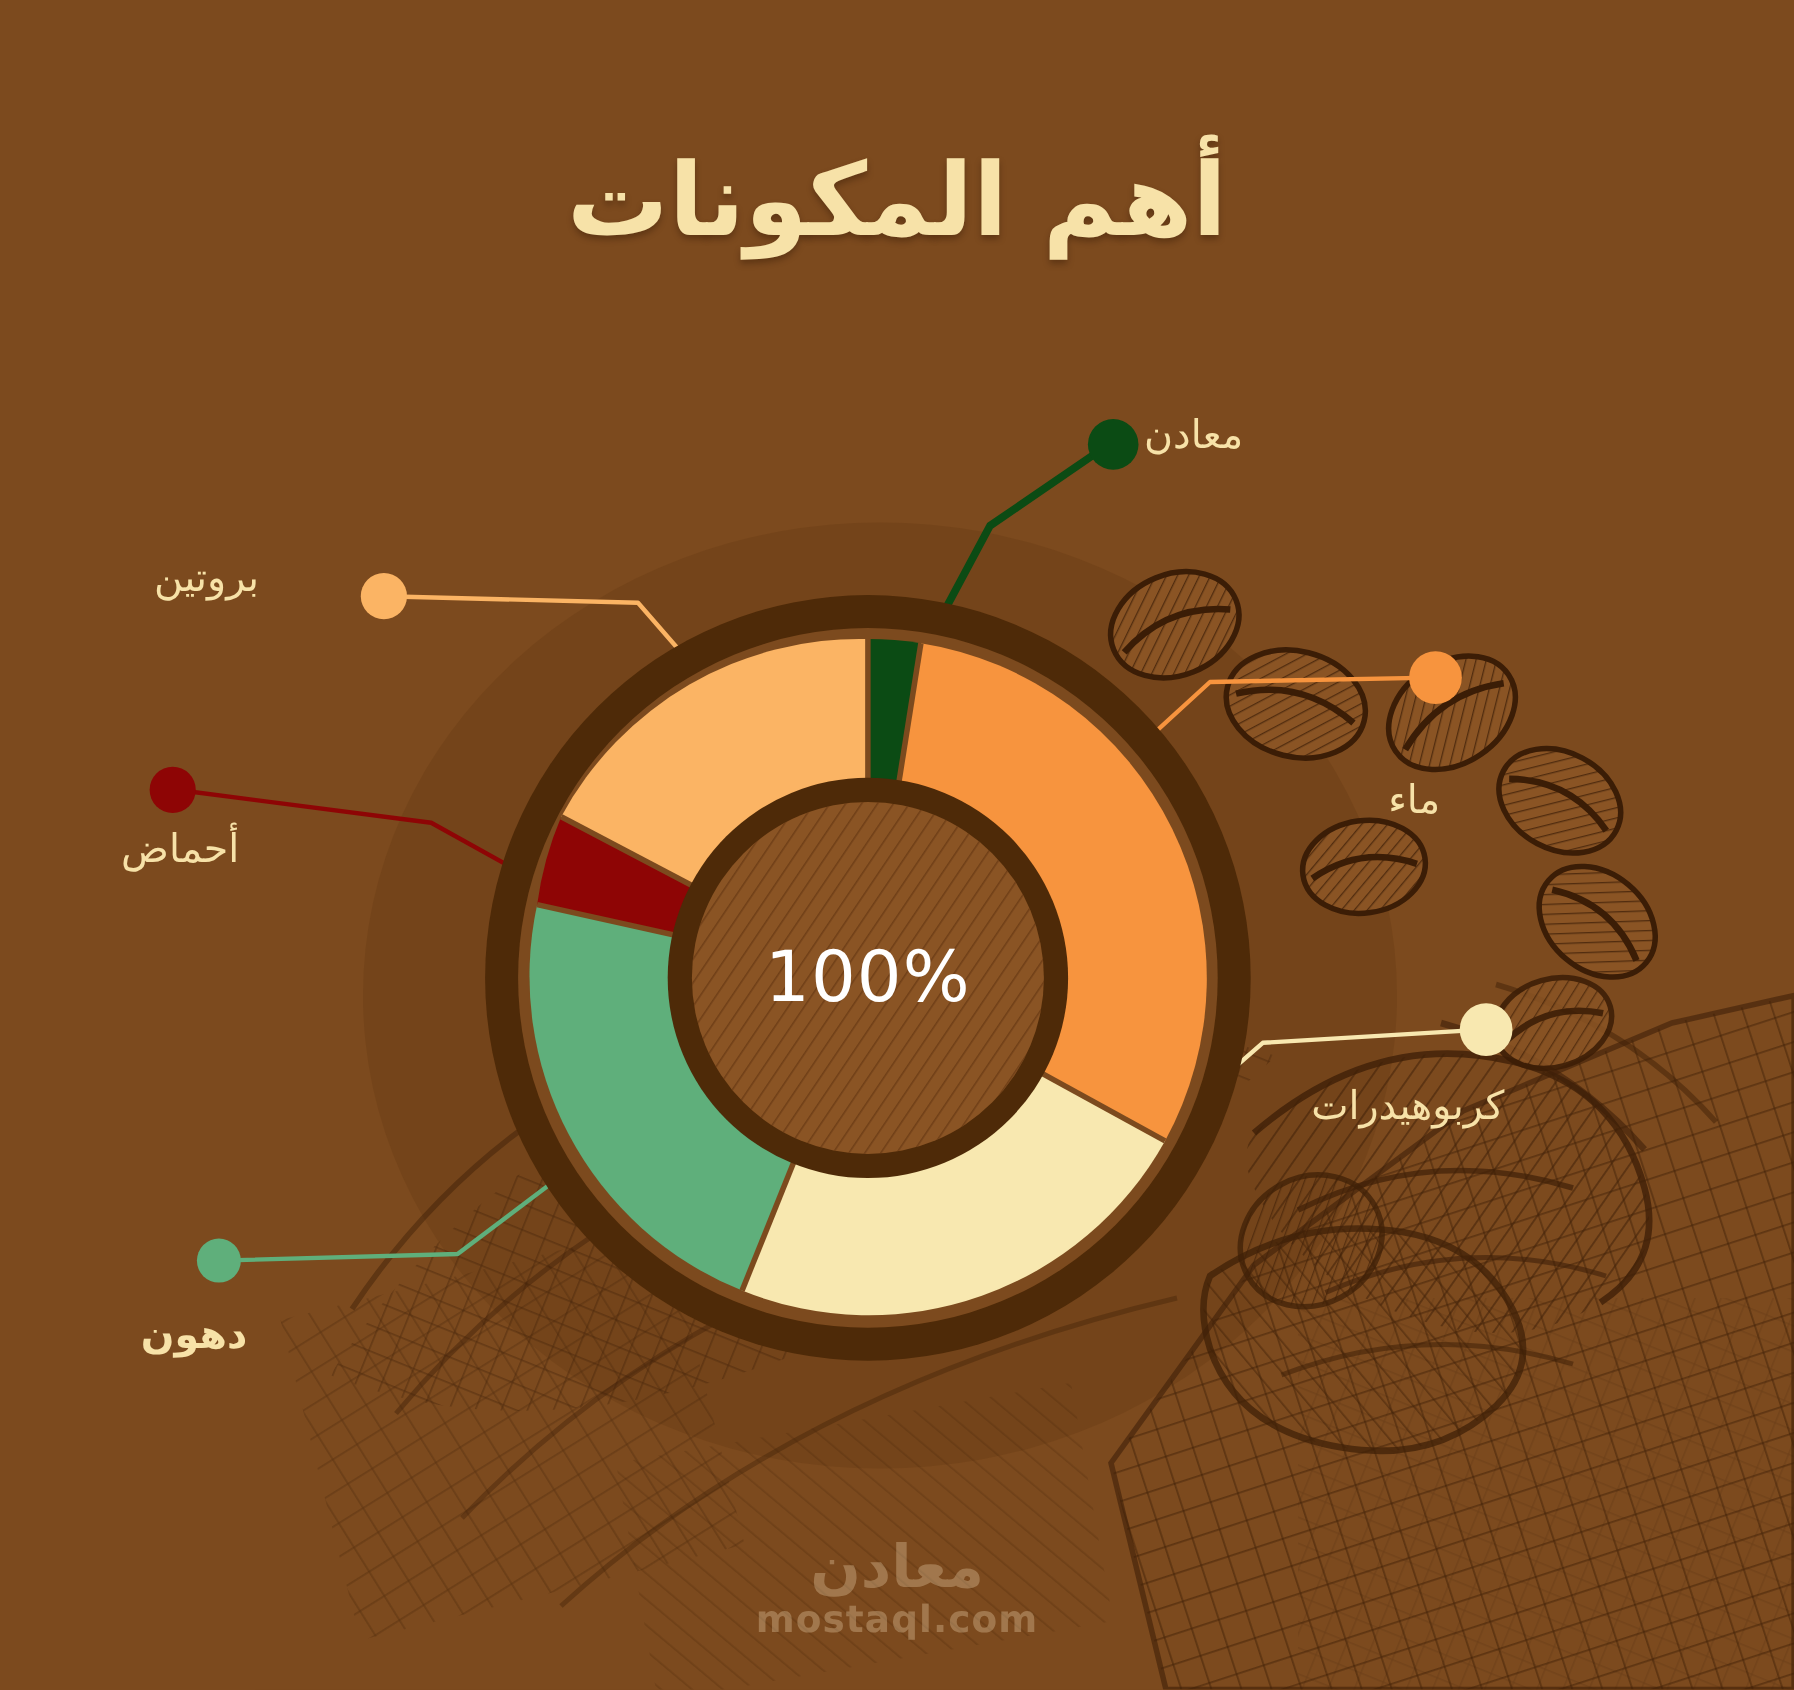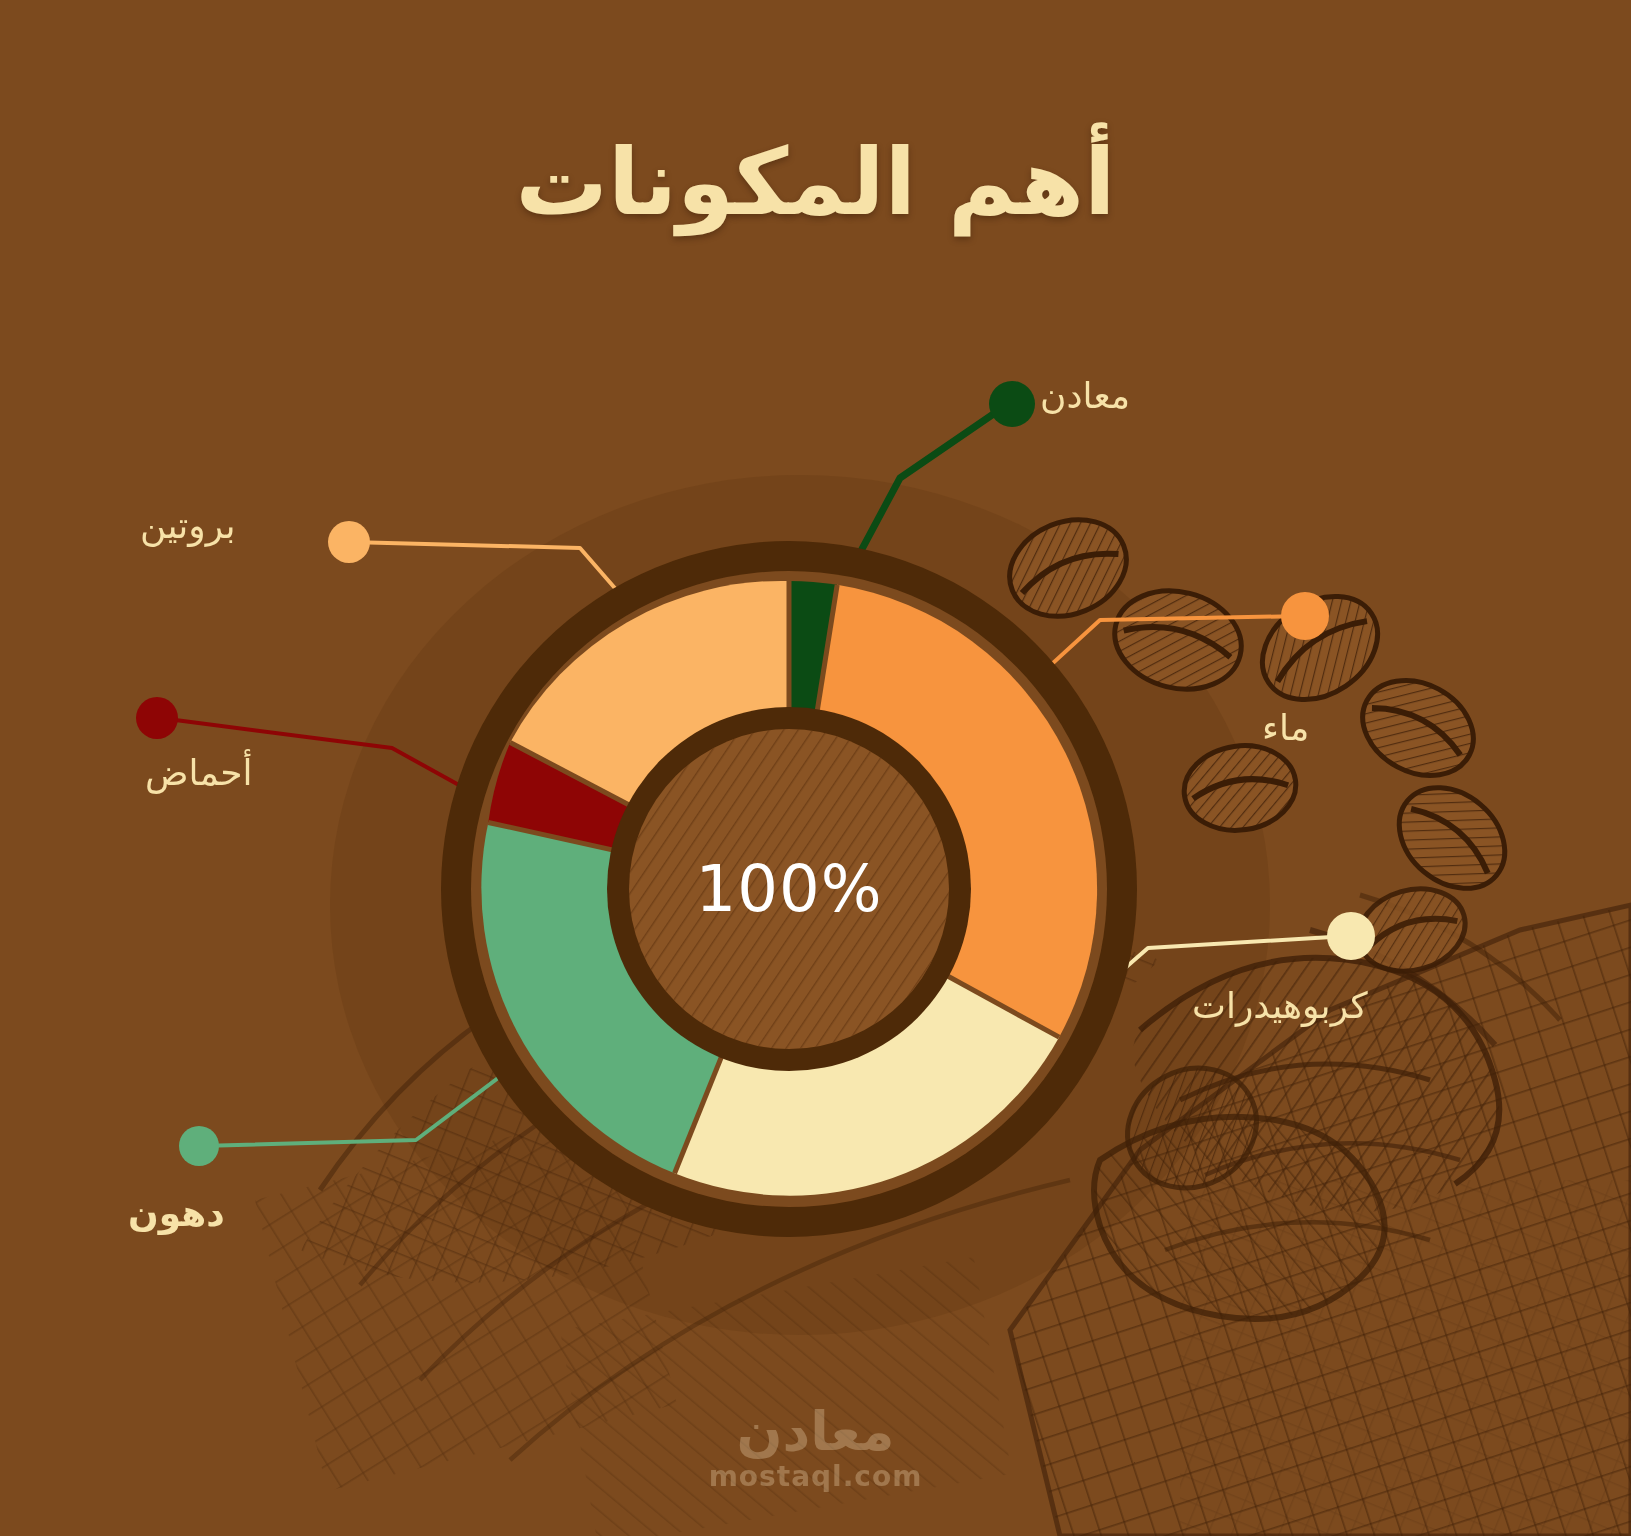--- a/index.html
+++ b/index.html
@@ -60,39 +60,39 @@
     position:absolute;
     color:#f7e2a8;
     font-size:36px;
     font-weight:400;
     white-space:nowrap;
     line-height:1;
     direction:rtl;
   }
   .lbl-minerals{ left:1040px; top:378px; }
   .lbl-protein{  left:140px;  top:508px; }
-  .lbl-acids{    left:110px;  top:755px;margin-left:35px; }
+  .lbl-acids{    left:110px;  top:755px; }
   .lbl-fats{     left:128px;  top:1196px;font-weight:bold;}
   .lbl-water{    left:1262px; top:662px;margin-top:48px; }
   .lbl-carbs{    left:1192px; top:988px; }
 
   
   .watermark{
     position:absolute;
     left:0;bottom:42px;width:1631px;
     text-align:center;
     opacity:.34;
     pointer-events:none;
   }
   .wm-ar{
     color:#e8cfa8;font-size:54px;font-weight:700;letter-spacing:2px;
     line-height:1;display:block;
   }
   .wm-en{
-    color:#e8cfa8;font-size:28px;font-weight:700;letter-spacing:1px;
+    color:#e8cfa8;font-size:34px;font-weight:700;letter-spacing:1px;
     line-height:1.25;display:block;
     font-family:"DejaVu Sans","Liberation Sans",sans-serif;
   }
 </style>
 </head>
 <body>
 
 <div id="stage">
 
   <div class="bg-layer">

